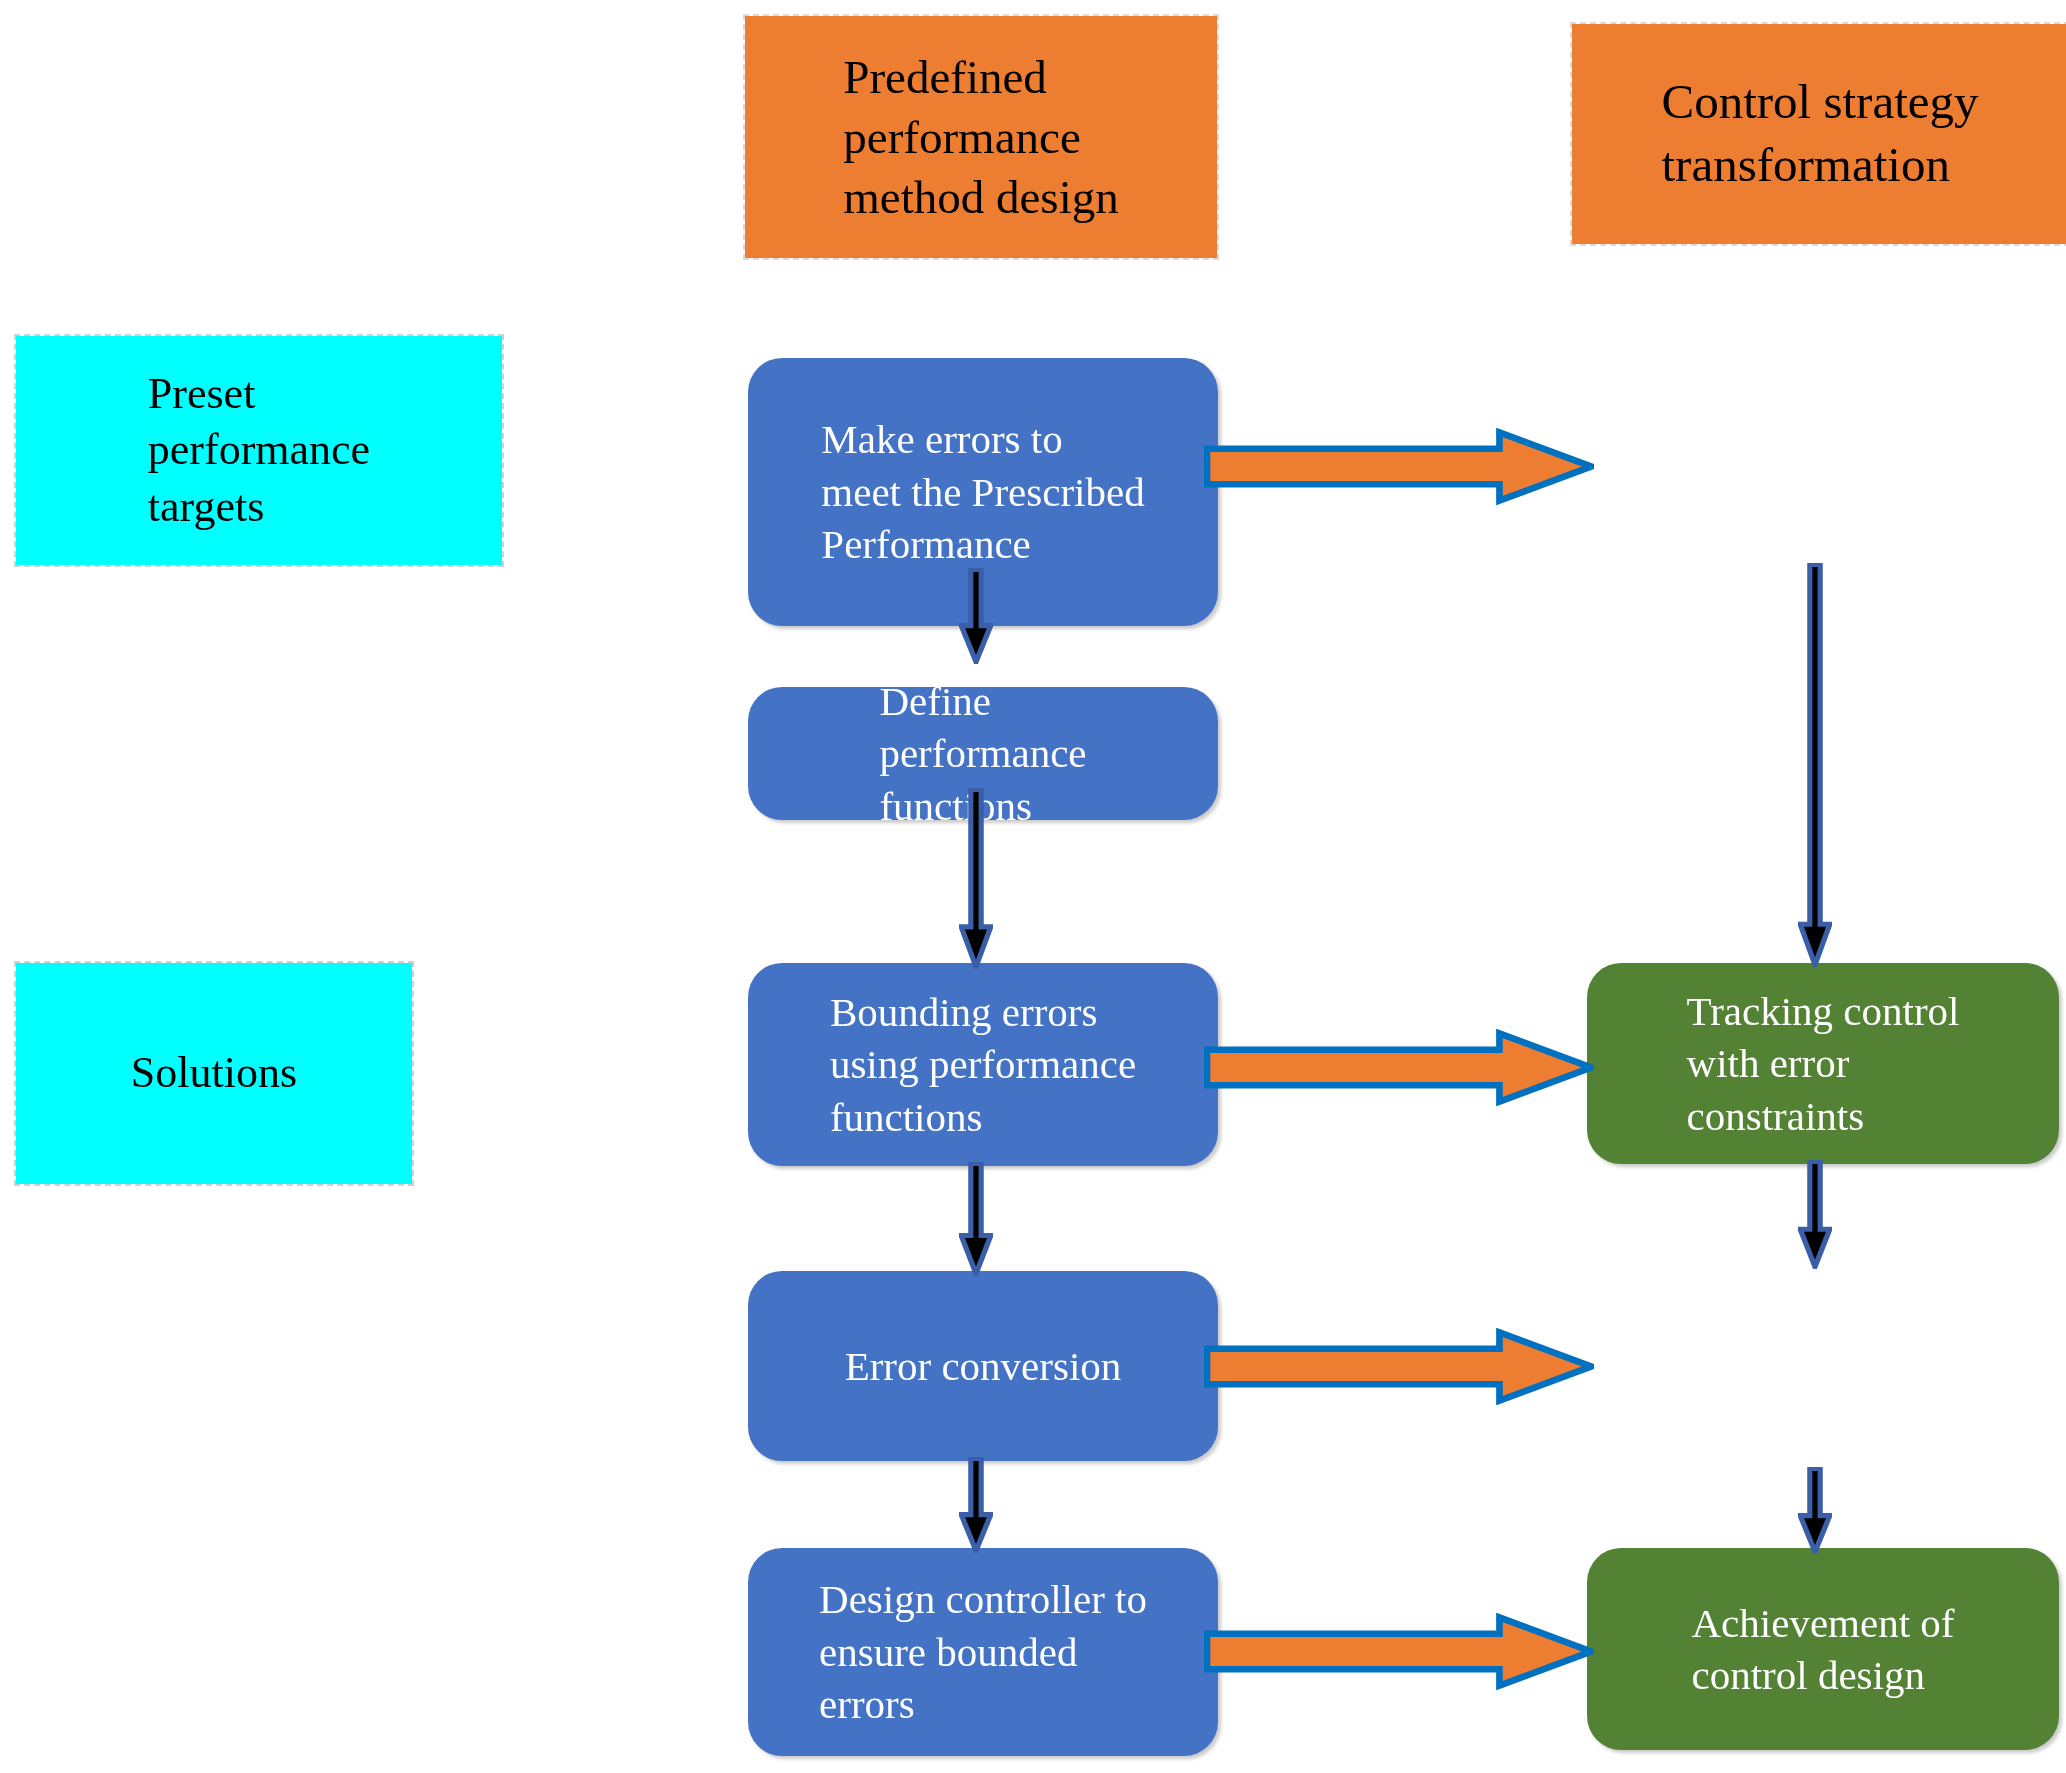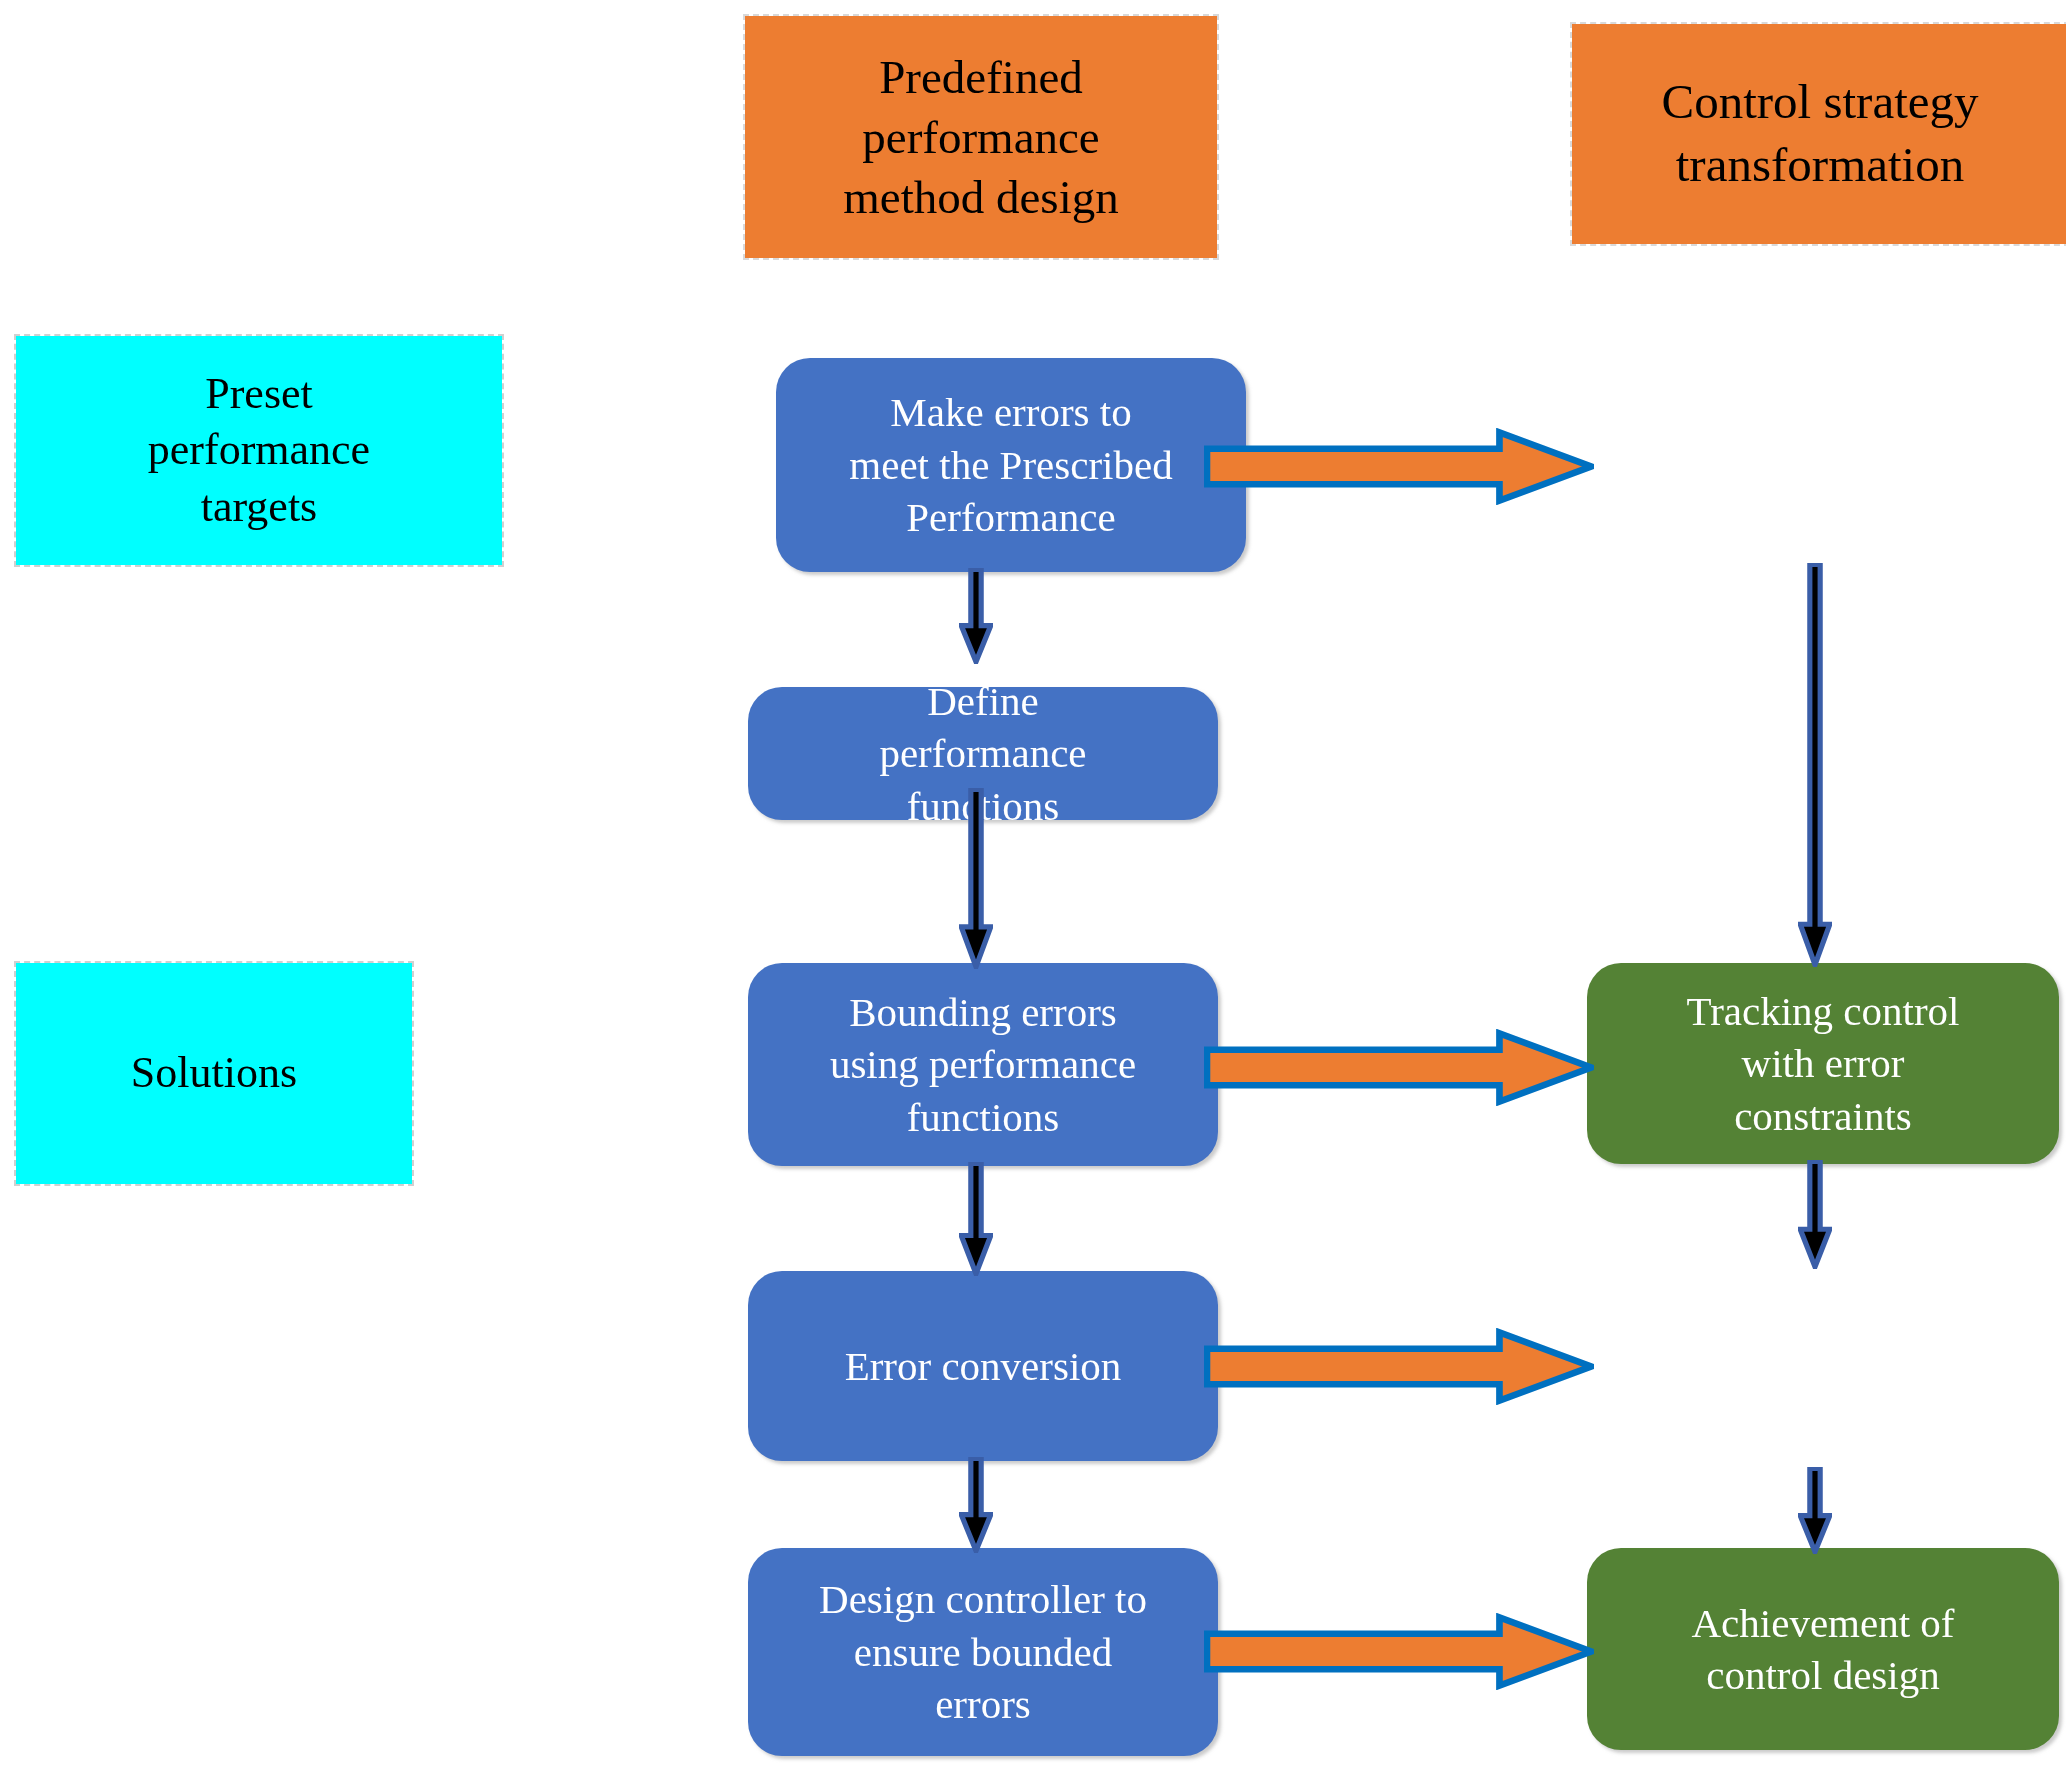--- a/index.html
+++ b/index.html
@@ -17,21 +17,20 @@
     font-family: "Liberation Serif", "DejaVu Serif", serif;
   }
 
   
   .boxtext {
     position: absolute;
     left: 0; right: 0; top: 0; bottom: 0;
     display: flex;
     align-items: center;
     justify-content: center;
-    text-align: center;
     line-height: 1.28;
     padding: 0 12px;
     box-sizing: border-box;
     white-space: pre-line;
   }
 
   
   .header-band {
     position: absolute;
     background: #ED7D31;
@@ -94,21 +93,21 @@
   <div class="cyan-band" style="left:16px; top:336px; width:486px; height:229px;">
     <div class="boxtext">Preset
 performance
 targets</div>
   </div>
 
   <div class="cyan-band" style="left:16px; top:963px; width:396px; height:221px;">
     <div class="boxtext">Solutions</div>
   </div>
 
-  <div class="node blue" style="left:748px; top:358px; width:470px; height:214px;margin-left:28px;">
+  <div class="node blue" style="left:748px; top:358px; width:470px; height:268px;">
     <div class="boxtext">Make errors to
 meet the Prescribed
 Performance</div>
   </div>
 
   <div class="node blue" style="left:748px; top:659px; width:470px; height:133px;margin-top:28px;">
     <div class="boxtext">Define
 performance
 functions</div>
   </div>

